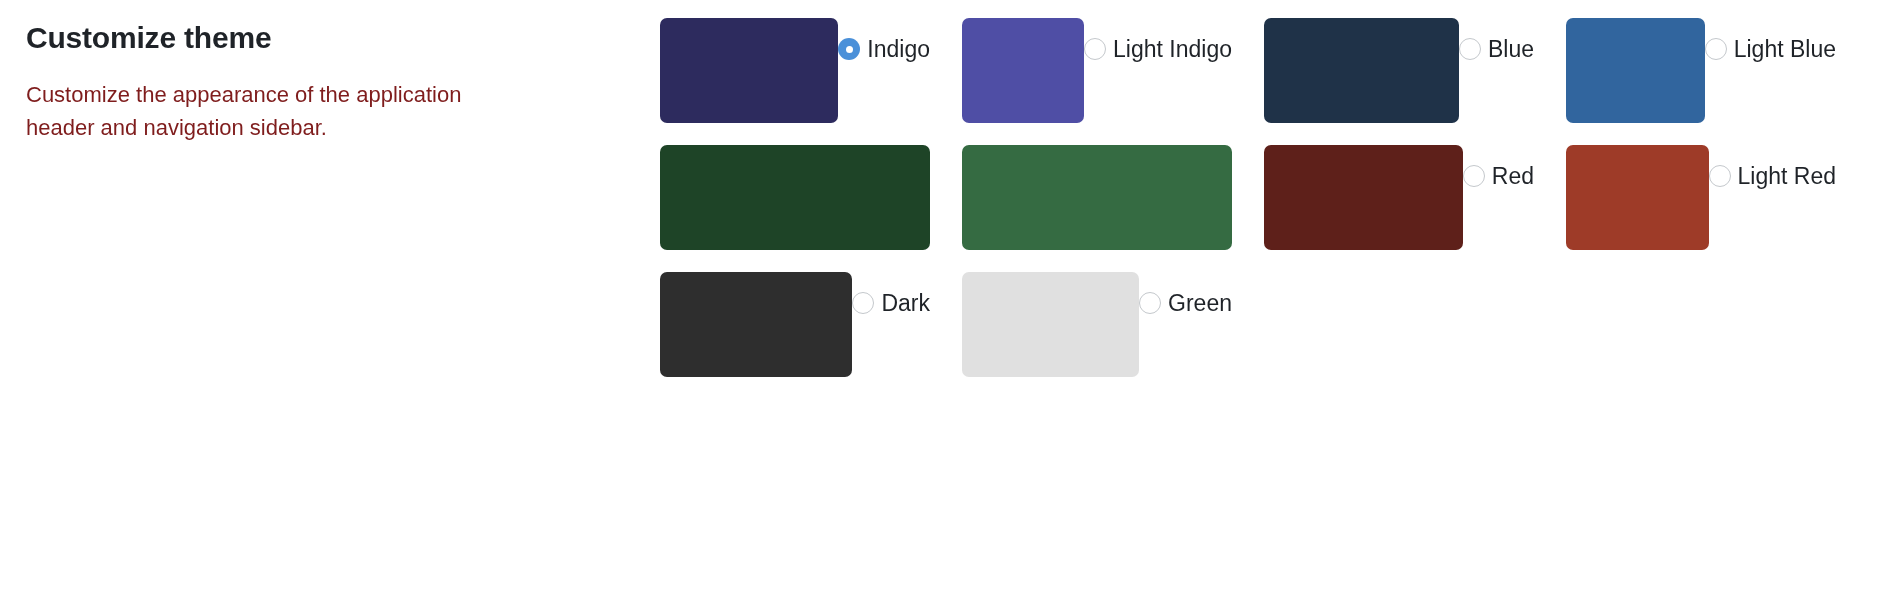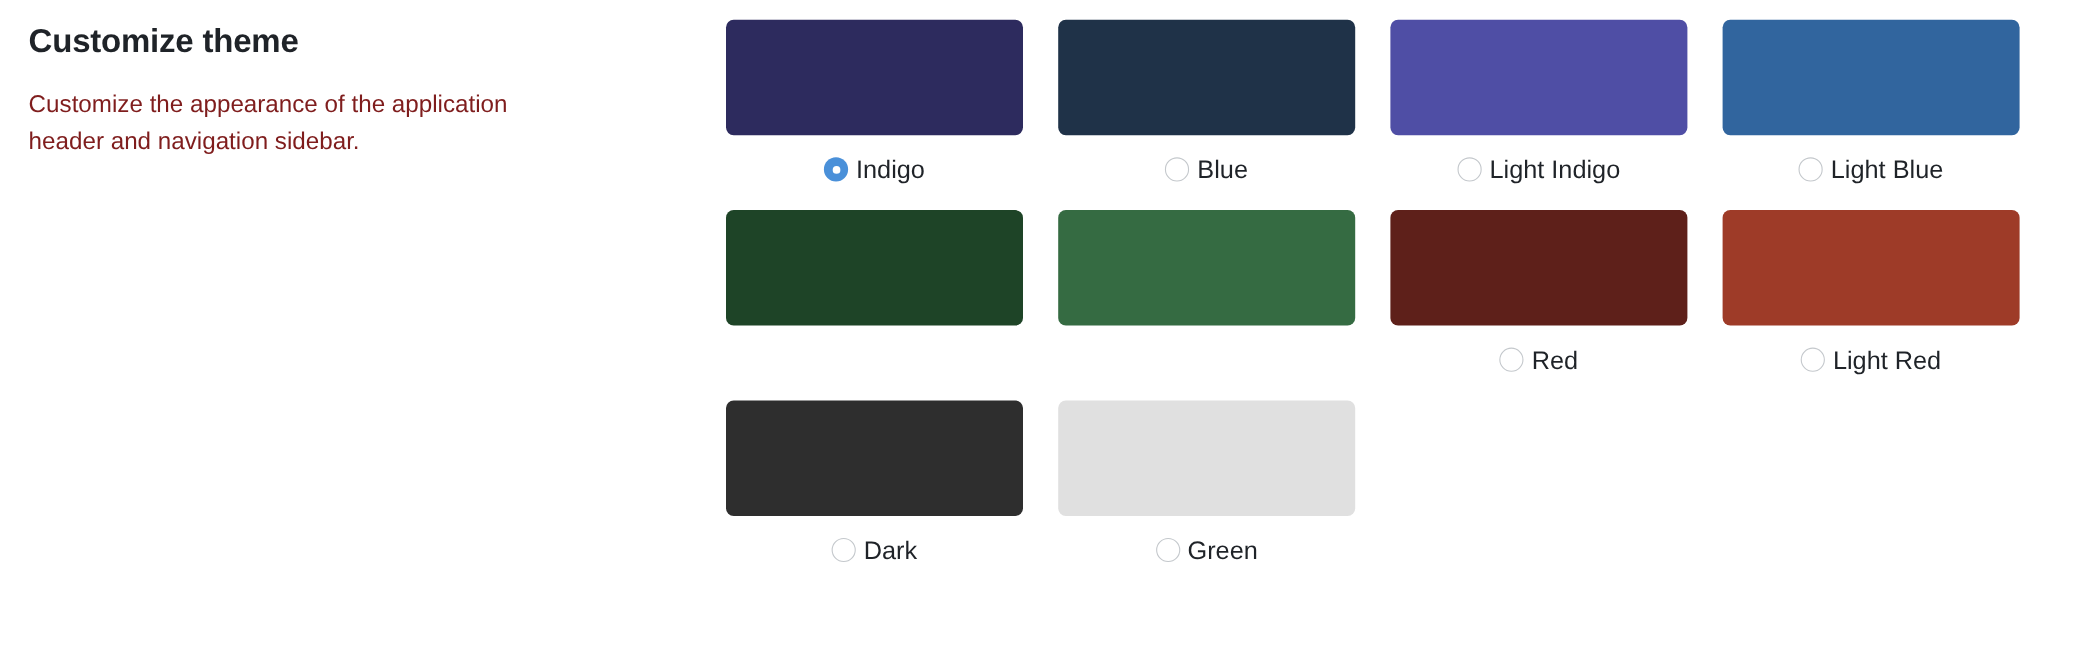--- a/index.html
+++ b/index.html
@@ -52,21 +52,21 @@
     display: grid;
     grid-template-columns: repeat(4, 270px);
     column-gap: 32px;
     row-gap: 22px;
     padding-top: 18px;
     align-content: start;
   }
   .theme-option {
     width: 270px;
     display: flex;
-    flex-direction: column;
+    flex-direction: row;
     align-items: stretch;
   }
   .swatch {
     width: 270px;
     height: 105px;
     border-radius: 7px;
     box-sizing: border-box;
   }
   .opt-label-row {
     margin-top: 16px;
@@ -121,31 +121,31 @@
 
   <div class="theme-grid">
       <div class="theme-option">
         <div class="swatch" style="background: rgb(45, 43, 94);"></div>
         <div class="opt-label-row">
           <span class="radio checked"></span>
           <span class="opt-label">Indigo</span>
         </div>
       </div>
       <div class="theme-option">
+        <div class="swatch" style="background: rgb(79, 78, 165);"></div>
+        <div class="opt-label-row">
+          <span class="radio"></span>
+          <span class="opt-label">Light Indigo</span>
+        </div>
+      </div>
+      <div class="theme-option">
         <div class="swatch" style="background: rgb(31, 50, 72);"></div>
         <div class="opt-label-row">
           <span class="radio"></span>
           <span class="opt-label">Blue</span>
-        </div>
-      </div>
-      <div class="theme-option">
-        <div class="swatch" style="background: rgb(79, 78, 165);"></div>
-        <div class="opt-label-row">
-          <span class="radio"></span>
-          <span class="opt-label">Light Indigo</span>
         </div>
       </div>
       <div class="theme-option">
         <div class="swatch" style="background: rgb(49, 101, 158);"></div>
         <div class="opt-label-row">
           <span class="radio"></span>
           <span class="opt-label">Light Blue</span>
         </div>
       </div>
       <div class="theme-option">

